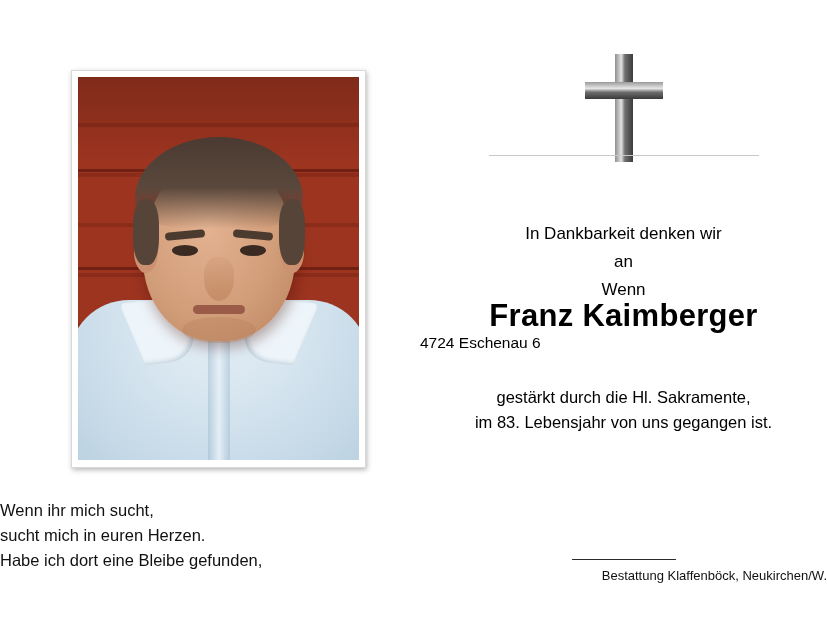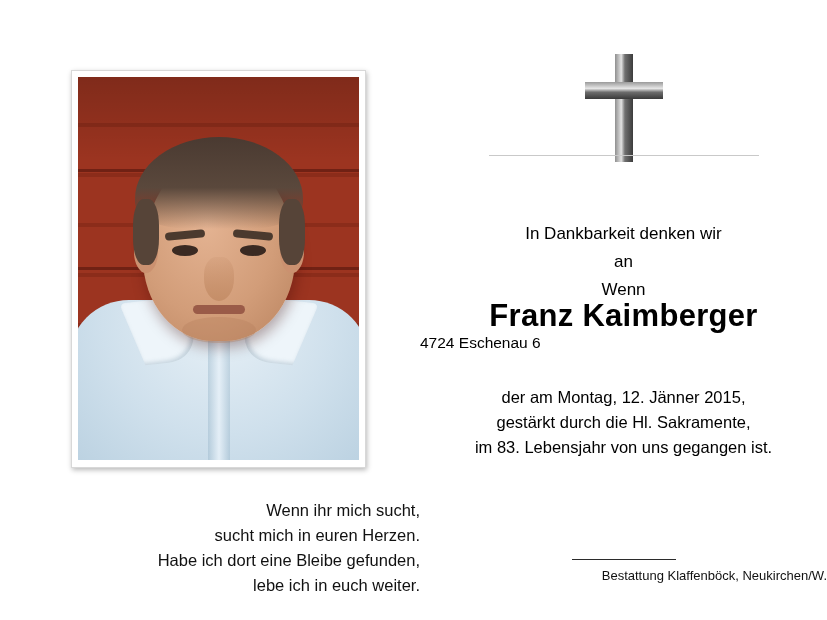--- a/index.html
+++ b/index.html
@@ -205,21 +205,21 @@
     height: 26px;
     background: rgba(180,125,92,0.35);
     border-radius: 50%;
   }
 
   .verse {
     position: absolute;
     left: 0;
     top: 498px;
     width: 420px;
-    text-align: right;
+    text-align: left;
     font-size: 16.5px;
     line-height: 25px;
     color: #111111;
   }
   .verse div { white-space: nowrap; }
 
   
   .right-col {
     position: absolute;
     left: 420px;
@@ -335,21 +335,20 @@
           <div class="fig-mouth"></div>
           <div class="fig-chin"></div>
         </div>
       </div>
     </div>
 
     <div class="verse">
       <div>Wenn ihr mich sucht,</div>
       <div>sucht mich in euren Herzen.</div>
       <div>Habe ich dort eine Bleibe gefunden,</div>
-      <div>lebe ich in euch weiter.</div>
     </div>
   </div>
 
   <div class="right-col">
 
     <div class="cross-wrap">
       <svg width="86" height="112" viewBox="0 0 86 112">
         <defs>
           <linearGradient id="crossGrad" x1="0" y1="0" x2="1" y2="0">
             <stop offset="0%" stop-color="#8f8f8f"></stop>
@@ -374,21 +373,20 @@
     <div class="dedication">
       <div>In Dankbarkeit denken wir</div>
       <div>an</div>
       <div>Wenn</div>
     </div>
 
     <div class="name">Franz Kaimberger</div>
     <div class="address">4724 Eschenau 6</div>
 
     <div class="passing">
-      <div>der am Montag, 12. Jänner 2015,</div>
       <div>gestärkt durch die Hl. Sakramente,</div>
       <div>im 83. Lebensjahr von uns gegangen ist.</div>
     </div>
 
     <div class="footer-rule"></div>
     <div class="undertaker">Bestattung Klaffenböck, Neukirchen/W.</div>
   </div>
 </div>
 
 </body></html>

